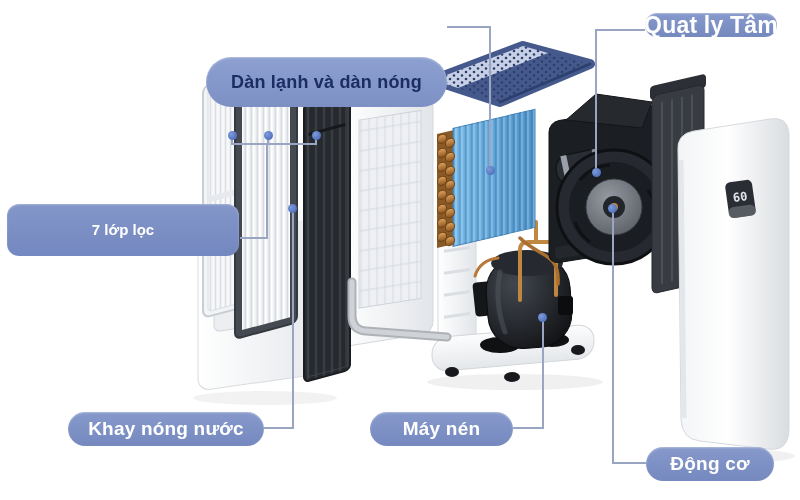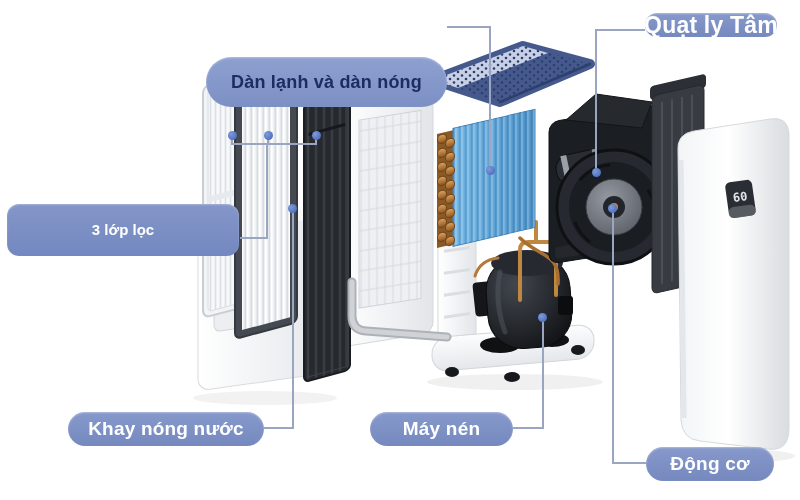--- a/index.html
+++ b/index.html
@@ -261,21 +261,21 @@
 
   <div class="cline" style="left:612px;top:211px;width:2px;height:253px;"></div>
   <div class="cline" style="left:612px;top:462px;width:34px;height:2px;"></div>
   <div class="dot" style="left:608px;top:204px;"></div>
 
   <div class="pill dark-text" style="left:206px;top:10px;width:241px;height:50px;font-size:18px;margin-top:47px;">Dàn lạnh và dàn nóng</div>
 
   <div class="pill" style="left:645px;top:13px;width:132px;height:24px;font-size:23px;">Quạt ly Tâm</div>
 
   <div class="callout-box" style="left:7px;top:204px;width:232px;height:52px;font-size:15px;">
-    <span>3 lớp lọc</span>
+    <span>7 lớp lọc</span>
   </div>
 
   <div class="pill" style="left:68px;top:412px;width:196px;height:34px;font-size:19px;">Khay nóng nước</div>
 
   <div class="pill" style="left:370px;top:412px;width:143px;height:34px;font-size:19px;">Máy nén</div>
 
   <div class="pill" style="left:646px;top:447px;width:128px;height:34px;font-size:19px;">Động cơ</div>
 </div>
 
 </body></html>

